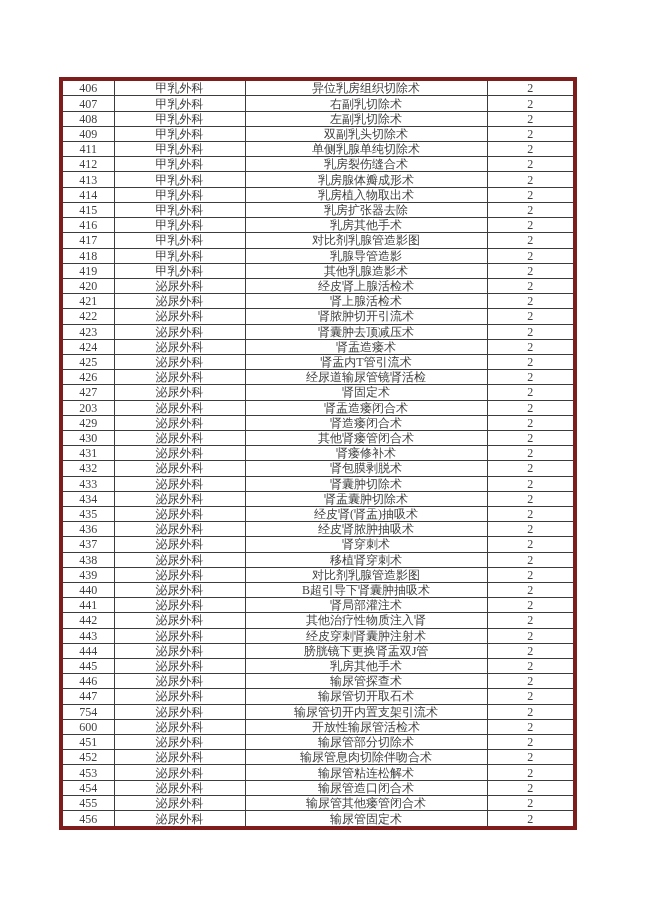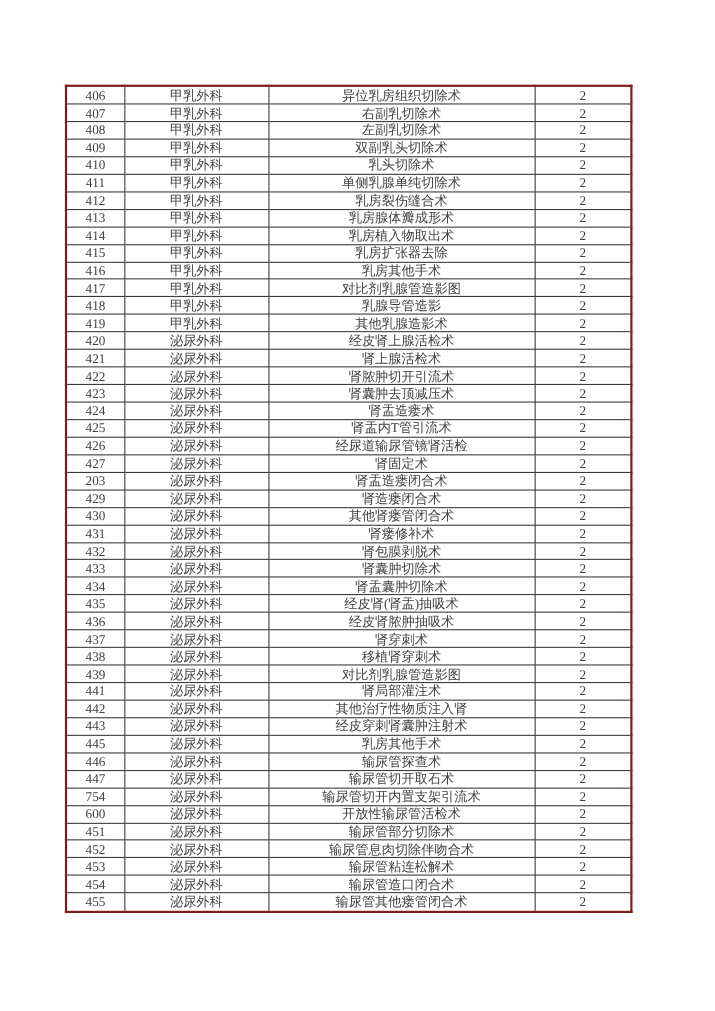--- a/index.html
+++ b/index.html
@@ -20,21 +20,21 @@
     overflow: hidden;
   }
   table.proc-table {
     position: absolute;
     left: 59px;
     top: 77px;
     width: 514px;
     height: 753px;
     border-collapse: collapse;
     table-layout: fixed;
-    border: 2px solid #7f1d1d;
+    border: 4px solid #7f1d1d;
   }
   col.c-no   { width: 53px; }
   col.c-dept { width: 131px; }
   col.c-name { width: 242px; }
   col.c-val  { width: 88px; }
   table.proc-table td {
     border: 1px solid #3c3c3c;
     text-align: center;
     vertical-align: middle;
     font-size: 12px;
@@ -75,26 +75,20 @@
     <td>左副乳切除术</td>
     <td>2</td>
   </tr>
         <tr>
     <td>409</td>
     <td>甲乳外科</td>
     <td>双副乳头切除术</td>
     <td>2</td>
   </tr>
         <tr>
-    <td>410</td>
-    <td>甲乳外科</td>
-    <td>乳头切除术</td>
-    <td>2</td>
-  </tr>
-        <tr>
     <td>411</td>
     <td>甲乳外科</td>
     <td>单侧乳腺单纯切除术</td>
     <td>2</td>
   </tr>
         <tr>
     <td>412</td>
     <td>甲乳外科</td>
     <td>乳房裂伤缝合术</td>
     <td>2</td>
@@ -255,38 +249,50 @@
     <td>移植肾穿刺术</td>
     <td>2</td>
   </tr>
         <tr>
     <td>439</td>
     <td>泌尿外科</td>
     <td>对比剂乳腺管造影图</td>
     <td>2</td>
   </tr>
         <tr>
+    <td>440</td>
+    <td>泌尿外科</td>
+    <td>B超引导下肾囊肿抽吸术</td>
+    <td>2</td>
+  </tr>
+        <tr>
     <td>441</td>
     <td>泌尿外科</td>
     <td>肾局部灌注术</td>
     <td>2</td>
   </tr>
         <tr>
     <td>442</td>
     <td>泌尿外科</td>
     <td>其他治疗性物质注入肾</td>
     <td>2</td>
   </tr>
         <tr>
     <td>443</td>
     <td>泌尿外科</td>
     <td>经皮穿刺肾囊肿注射术</td>
     <td>2</td>
   </tr>
         <tr>
+    <td>444</td>
+    <td>泌尿外科</td>
+    <td>膀胱镜下更换肾盂双J管</td>
+    <td>2</td>
+  </tr>
+        <tr>
     <td>445</td>
     <td>泌尿外科</td>
     <td>乳房其他手术</td>
     <td>2</td>
   </tr>
         <tr>
     <td>446</td>
     <td>泌尿外科</td>
     <td>输尿管探查术</td>
     <td>2</td>
@@ -330,17 +336,23 @@
         <tr>
     <td>454</td>
     <td>泌尿外科</td>
     <td>输尿管造口闭合术</td>
     <td>2</td>
   </tr>
         <tr>
     <td>455</td>
     <td>泌尿外科</td>
     <td>输尿管其他瘘管闭合术</td>
+    <td>2</td>
+  </tr>
+        <tr>
+    <td>456</td>
+    <td>泌尿外科</td>
+    <td>输尿管固定术</td>
     <td>2</td>
   </tr>
       </tbody>
   </table>
 </div>
 
 </body></html>

